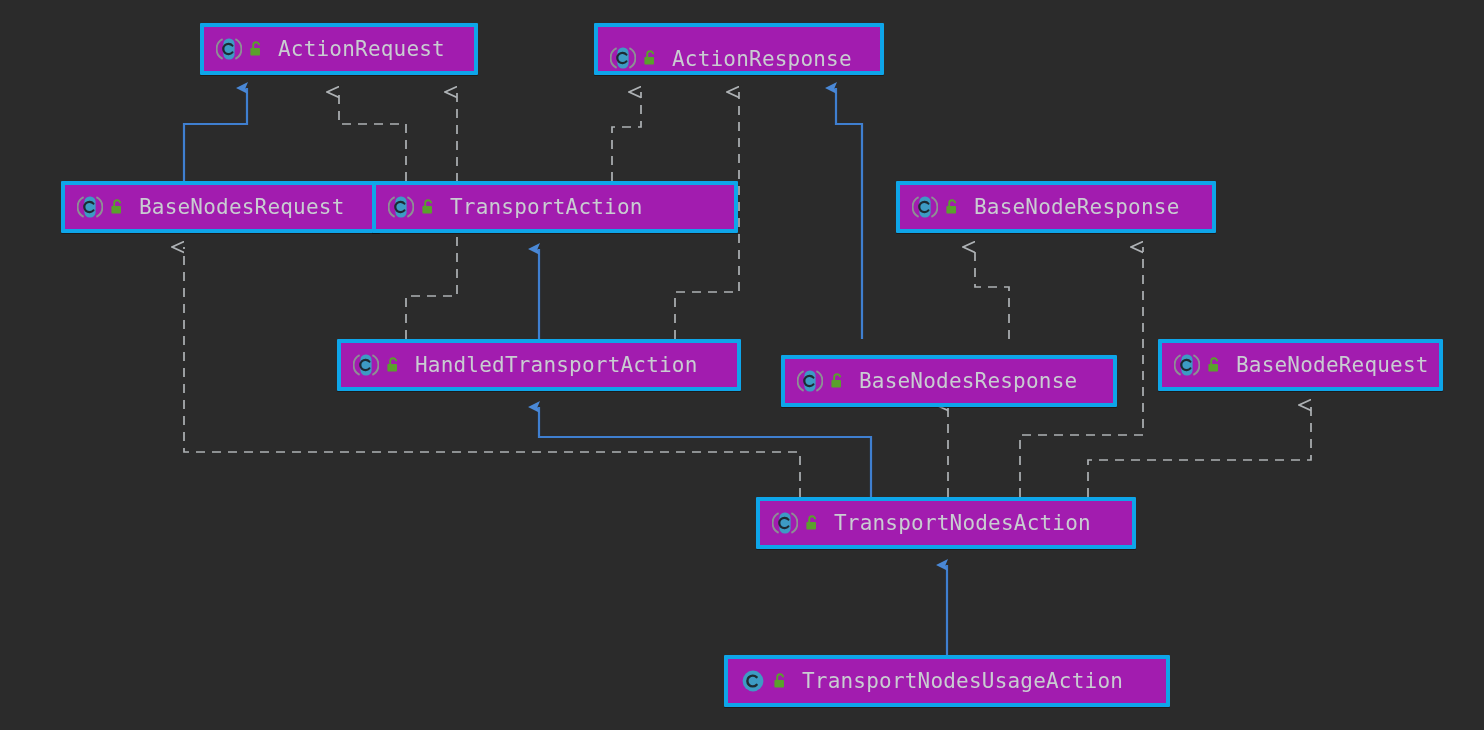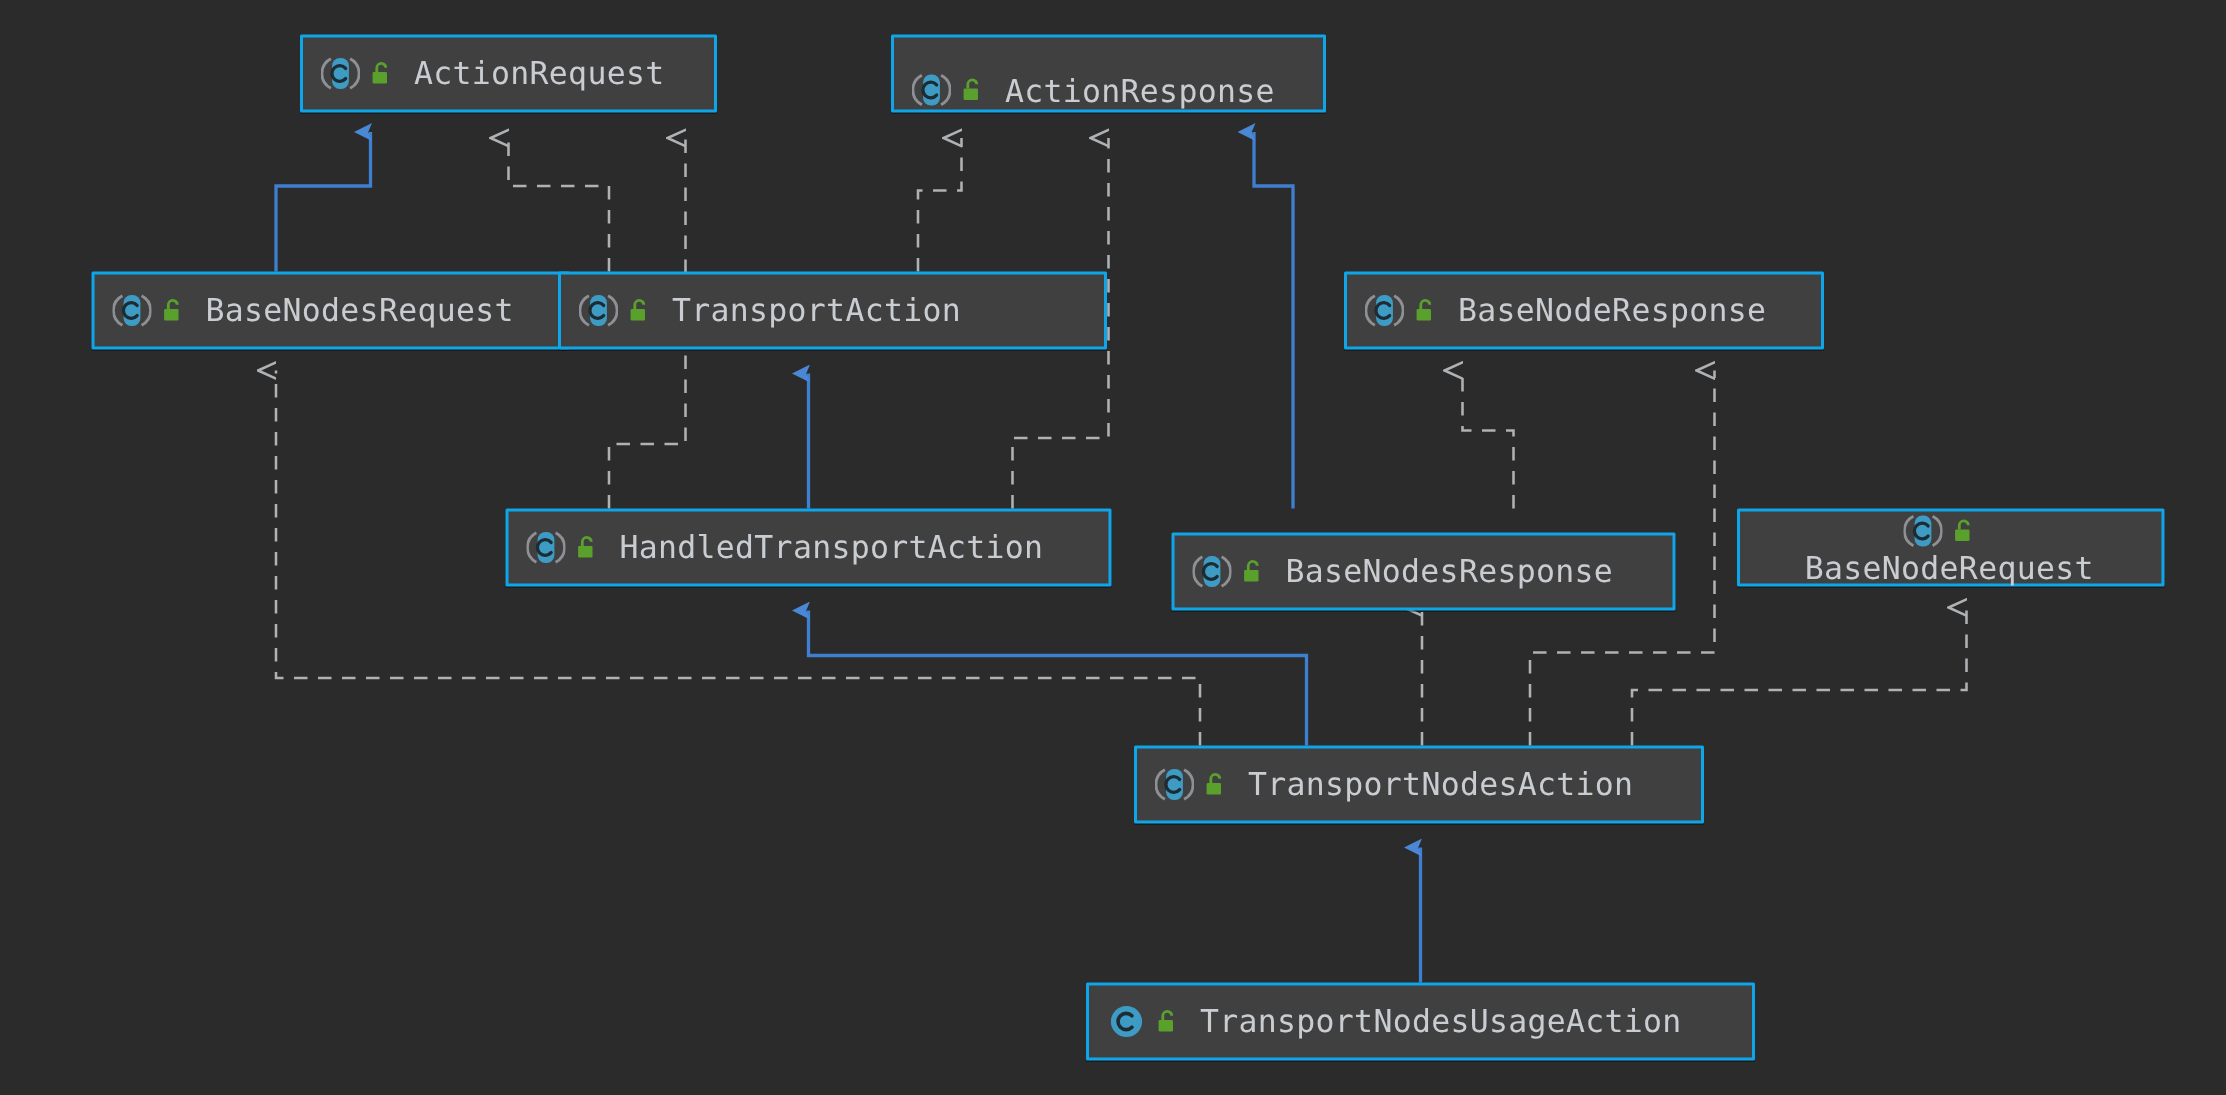--- a/index.html
+++ b/index.html
@@ -27,22 +27,22 @@
   #node-layer {
     position: absolute;
     left: 0;
     top: 0;
     width: 1484px;
     height: 730px;
   }
   .uml-node {
     position: absolute;
     box-sizing: border-box;
-    background: #404040;
-    border: 2px solid #0ea5e9;
+    background: #a21caf;
+    border: 4px solid #0ea5e9;
     border-radius: 1px;
     display: flex;
     align-items: center;
     padding: 0 14px 0 12px;
     height: 52px;
     box-shadow: 0 1px 0 rgba(0,0,0,0.35);
     cursor: default;
   }
   .uml-node .icons {
     display: flex;
@@ -213,21 +213,21 @@
             <path d="M16.4 9.6 A5.2 5.2 0 1 0 16.4 16.4" fill="none" stroke="#1d2b33" stroke-width="2.2" stroke-linecap="round"></path>
           </svg>
           <svg class="lock-icon" viewBox="0 0 16 18">
             <path d="M5.2 8 V5.4 A3 3 0 0 1 11.2 5.2" fill="none" stroke="#5aa02c" stroke-width="1.9"></path>
             <rect x="2.4" y="8" width="9.6" height="7.6" rx="0.8" fill="#5aa02c"></rect>
           </svg>
         </span>
     <span class="node-label">BaseNodesResponse</span>
   </div>
 
-  <div class="uml-node" style="left: 1158px; top: 339px; width: 285px; height: 52px; flex-direction: column;">
+  <div class="uml-node" style="left: 1158px; top: 339px; width: 285px; height: 52px;">
     <span class="icons">
           <svg class="class-icon" viewBox="0 0 26 26">
             <path d="M6.6 3.2 A11 11 0 0 0 6.6 22.8" fill="none" stroke="#8d9094" stroke-width="1.9"></path>
             <path d="M19.4 3.2 A11 11 0 0 1 19.4 22.8" fill="none" stroke="#8d9094" stroke-width="1.9"></path>
             <rect x="7.4" y="2.6" width="11.2" height="20.8" rx="5.2" fill="#3d9bc4"></rect>
             <path d="M16.4 9.6 A5.2 5.2 0 1 0 16.4 16.4" fill="none" stroke="#1d2b33" stroke-width="2.2" stroke-linecap="round"></path>
           </svg>
           <svg class="lock-icon" viewBox="0 0 16 18">
             <path d="M5.2 8 V5.4 A3 3 0 0 1 11.2 5.2" fill="none" stroke="#5aa02c" stroke-width="1.9"></path>
             <rect x="2.4" y="8" width="9.6" height="7.6" rx="0.8" fill="#5aa02c"></rect>

